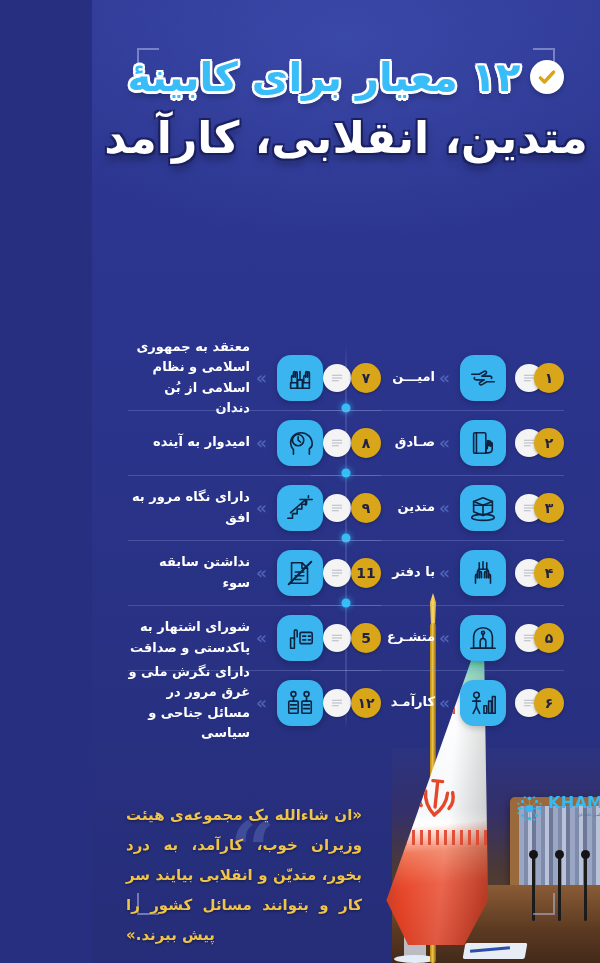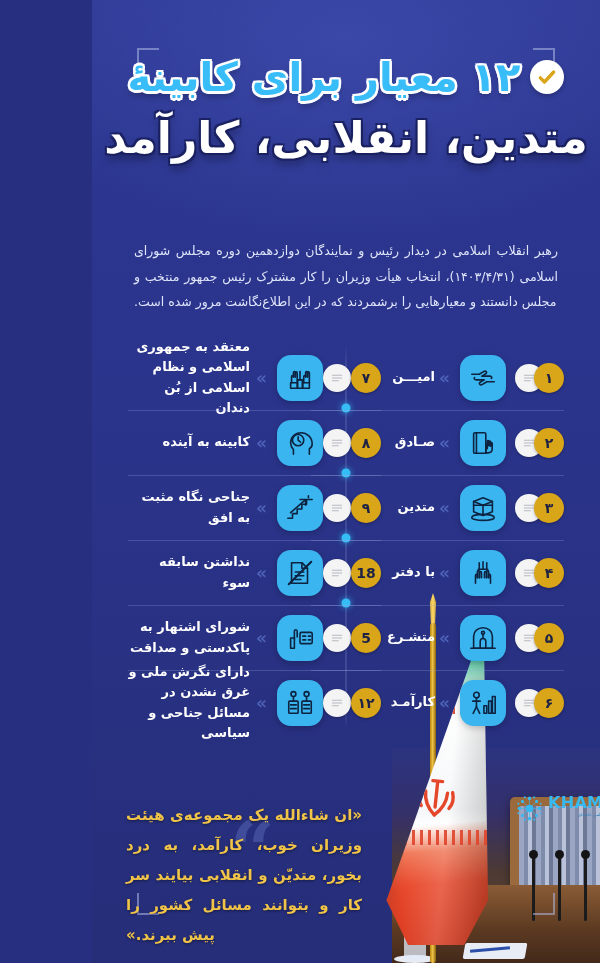--- a/index.html
+++ b/index.html
@@ -245,21 +245,20 @@
       <div class="check-badge">
         <svg viewBox="0 0 24 24" fill="none" stroke="#d9a519" stroke-width="4" stroke-linecap="round" stroke-linejoin="round">
           <polyline points="4,13 9,18 20,6"></polyline>
         </svg>
       </div>
       <div class="title-l1">۱۲ معیار برای کابینهٔ</div>
     </div>
     <div class="title-l2">متدین، انقلابی، کارآمد</div>
   </div>
 
-  <div class="intro">رهبر انقلاب اسلامی در دیدار رئیس و نمایندگان دوازدهمین دوره مجلس شورای اسلامی (۱۴۰۳/۴/۳۱)، انتخاب هیأت وزیران را کار مشترک رئیس جمهور منتخب و مجلس دانستند و معیارهایی را برشمردند که در این اطلاع‌نگاشت مرور شده است.</div>
 
   <div class="grid">
     <div class="divider-center"></div>
     <div class="tl-dot" style="top:63px"></div>
     <div class="tl-dot" style="top:128px"></div>
     <div class="tl-dot" style="top:193px"></div>
     <div class="tl-dot" style="top:258px"></div>
 
     <div class="col col-right" id="col-right">
         <div class="item" style="height: 65px;">
@@ -456,21 +455,21 @@
           <div class="icon-box">
             <svg viewBox="0 0 32 32">
               <g fill="none" stroke="#0d2340" stroke-width="1.7" stroke-linecap="round" stroke-linejoin="round">
       <path d="M26 28 v-6 c2-1 3-3 3-5 c0-7-5.5-12-12-12 C11 5 6 9.5 6 16 c0 3 1 5 3 7 v5"></path>
       <circle cx="14" cy="13" r="6"></circle>
                 <path d="M14 9.5 V13 l2.5 2"></path>
     </g>
             </svg>
           </div>
           <div class="chev">»</div>
-          <div class="lbl">کابینه به آینده</div>
+          <div class="lbl">امیدوار به آینده</div>
         </div>
         <div class="row-line" style="top: 130px;"></div>
         <div class="item" style="height: 65px;">
           <div class="num-chip">۹</div>
           <div class="seal">
             <svg viewBox="0 0 24 24" fill="none" stroke="#1e2245" stroke-width="1.6" stroke-linecap="round">
   <path d="M5 8 h14"></path>
               <path d="M5 12 h14"></path>
               <path d="M5 16 h9"></path>
             </svg>
@@ -479,25 +478,25 @@
             <svg viewBox="0 0 32 32">
               <g fill="none" stroke="#0d2340" stroke-width="1.7" stroke-linecap="round" stroke-linejoin="round">
       <path d="M3 27 h5 v-5 h5 v-5 h5 v-5 h5 v-5 h6"></path>
       <path d="M6 21 L22 7"></path>
                 <path d="M16 7 h6 v6"></path>
       <path d="M25 5 v-2"></path>
     </g>
             </svg>
           </div>
           <div class="chev">»</div>
-          <div class="lbl">جناحی نگاه مثبت به افق</div>
+          <div class="lbl">دارای نگاه مرور به افق</div>
         </div>
         <div class="row-line" style="top: 195px;"></div>
         <div class="item" style="height: 65px;">
-          <div class="num-chip">18</div>
+          <div class="num-chip">11</div>
           <div class="seal">
             <svg viewBox="0 0 24 24" fill="none" stroke="#1e2245" stroke-width="1.6" stroke-linecap="round">
   <path d="M5 8 h14"></path>
               <path d="M5 12 h14"></path>
               <path d="M5 16 h9"></path>
             </svg>
           </div>
           <div class="icon-box">
             <svg viewBox="0 0 32 32">
               <g fill="none" stroke="#0d2340" stroke-width="1.7" stroke-linecap="round" stroke-linejoin="round">
@@ -559,21 +558,21 @@
                 <path d="M6 22 h6"></path>
       <circle cx="23" cy="6.5" r="2.6"></circle>
                 <path d="M23 10 v4"></path>
       <rect x="18" y="14" width="10" height="13" rx="1"></rect>
                 <path d="M20 18 h6"></path>
                 <path d="M20 22 h6"></path>
     </g>
             </svg>
           </div>
           <div class="chev">»</div>
-          <div class="lbl">دارای نگرش ملی و غرق نشدن در مسائل جناحی و سیاسی</div>
+          <div class="lbl">دارای نگرش ملی و غرق مرور در مسائل جناحی و سیاسی</div>
         </div>
       </div>
   </div>
 
   <div class="quote-mark">“</div>
   <div class="quote">«ان شاءالله یک مجموعه‌ی هیئت وزیران خوب، کارآمد، به درد بخور، متدیّن و انقلابی بیایند سر کار و بتوانند مسائل کشور را پیش ببرند.»</div>
 
   <div class="logo">
     <svg class="logo-emblem" viewBox="0 0 40 40">
       <g fill="#37b9f2">

